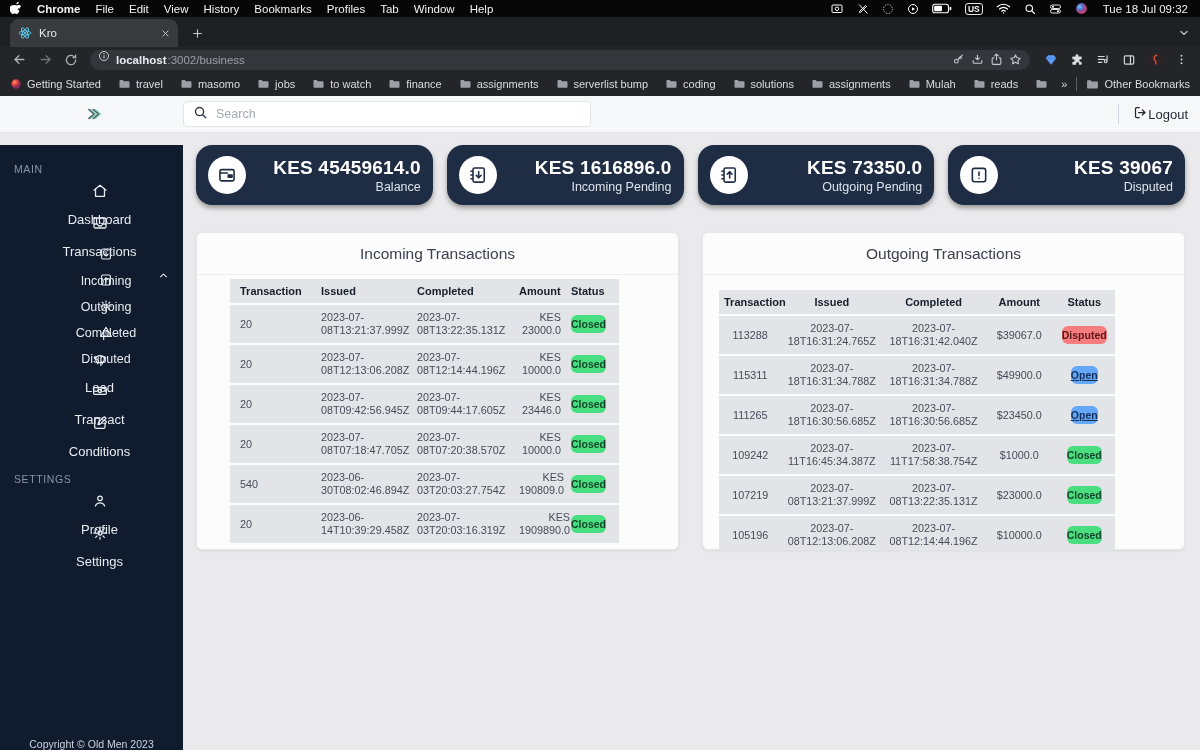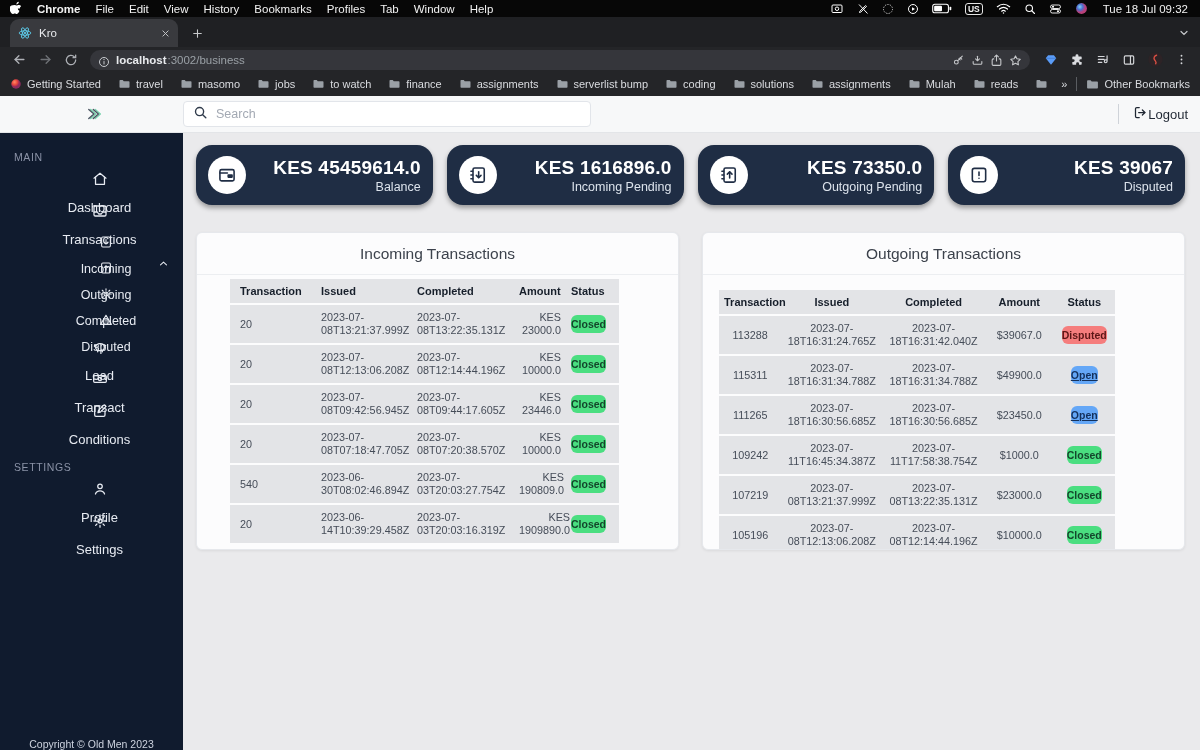--- a/index.html
+++ b/index.html
@@ -25,21 +25,21 @@
   .tab .tab-title { flex:1; }
   .tab svg { display:block; }
   .newtab { width:26px; height:26px; display:flex; align-items:center; justify-content:center; color:#c7c9cc; margin:0 0 1px 6px; }
   .tabsearch { position:absolute; right:10px; top:8px; color:#c7c9cc; }
 
   
   .toolbar { height:25px; background:#242528; flex:0 0 25px; display:flex; align-items:center; padding:0 8px; gap:4px; }
   .navbtn { width:22px; height:22px; display:flex; align-items:center; justify-content:center; color:#aeb1b6; }
   .navbtn.dim { color:#6e7175; }
   .urlpill { flex:1; height:20px; margin:0 6px 0 4px; background:#35363b; border-radius:10px; display:flex;
-             align-items:flex-start; padding:4px 8px; gap:6px; color:#c8cbcf; }
+             align-items:flex-end; padding:4px 8px; gap:6px; color:#c8cbcf; }
   .urlpill .host { color:#e8eaed; font-size:11.5px; font-weight:bold; }
   .urlpill .path { color:#9aa0a6; font-size:11.5px; margin-left:-5px; }
   .pill-spacer { flex:1; }
   .pill-ic { color:#c7c9cc; display:flex; align-items:center; }
   .ext-ic { width:22px; height:20px; display:flex; align-items:center; justify-content:center; color:#d5d7da; }
 
   
   .bookmarksbar { height:24px; background:#242528; flex:0 0 24px; display:flex; align-items:center; padding:0 10px; font-size:11px; color:#dadce0; }
   .bm-items { display:flex; align-items:center; gap:17px; flex:1; overflow:hidden; }
   .bm { display:flex; align-items:center; gap:5px; white-space:nowrap; }
@@ -59,21 +59,21 @@
                      font-family:"Liberation Sans","DejaVu Sans",sans-serif; }
   .searchbar input::placeholder { color:#a3a9b3; }
   .hdr-spacer { flex:1; }
   .logout { display:flex; align-items:center; gap:8px; margin-right:12px; color:#1f2733; }
   .logout .vdiv { width:1px; height:20px; background:#cfd3d9; margin-right:6px; }
   .logout-btn { display:flex; align-items:center; gap:0; font-size:13px; font-weight:500; cursor:pointer; }
 
   .appbody { flex:1; display:flex; min-height:0; }
 
   
-  .sidebar { width:183px; flex:0 0 183px; background:#101b2e; color:#e7ebf2; position:relative; padding-top:18px; }
+  .sidebar { width:183px; flex:0 0 183px; background:#101b2e; color:#e7ebf2; position:relative; padding-top:18px;margin-top:12px; }
   .side-label { font-size:10.5px; color:#8b93a7; letter-spacing:.6px; padding:0 0 8px 14px; }
   .side-item { display:flex; align-items:center; gap:10px; height:32px; padding-left:16px; font-size:13px;
                font-weight:400; cursor:pointer;flex-direction:column; }
   .side-item svg { flex:0 0 auto; }
   .side-item.sub { height:26px; padding-left:29px; font-size:12.5px; }
   .side-item .chev { margin-left:auto; margin-right:13px; display:flex; }
   .side-gap { height:26px; }
   .copyright { position:absolute; bottom:0; left:0; width:100%; text-align:center; font-size:10.5px; color:#ccd2de; }
 
   

